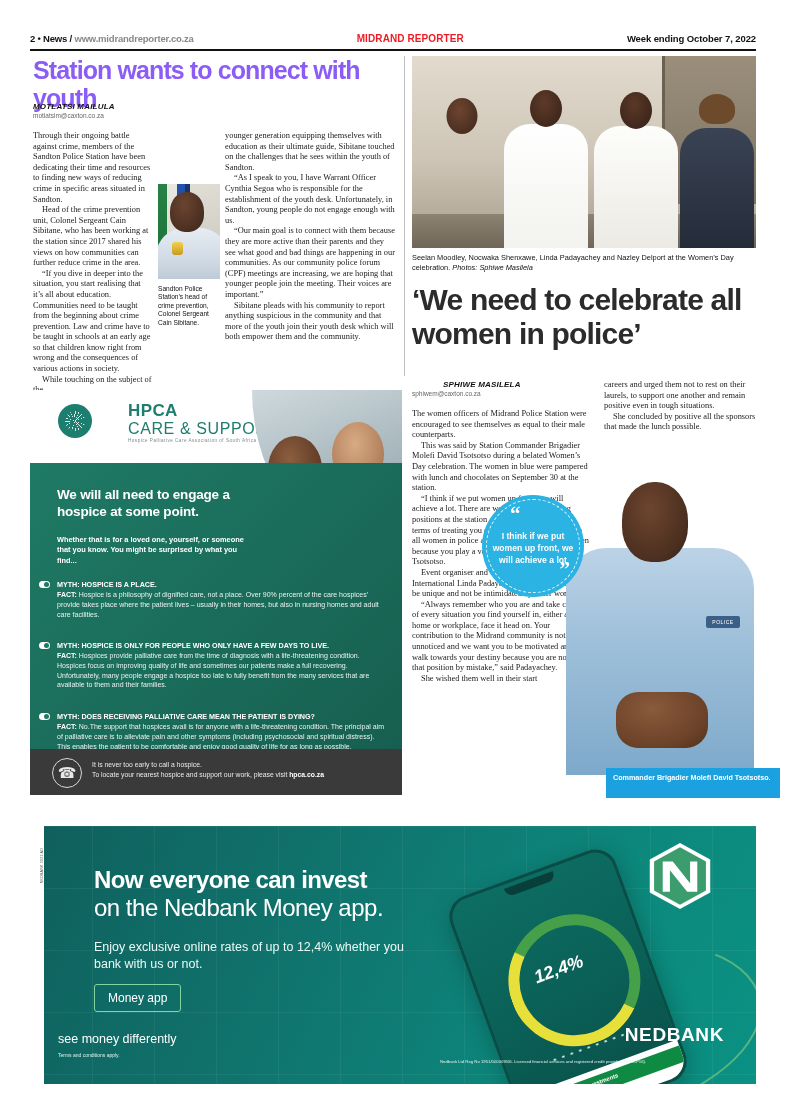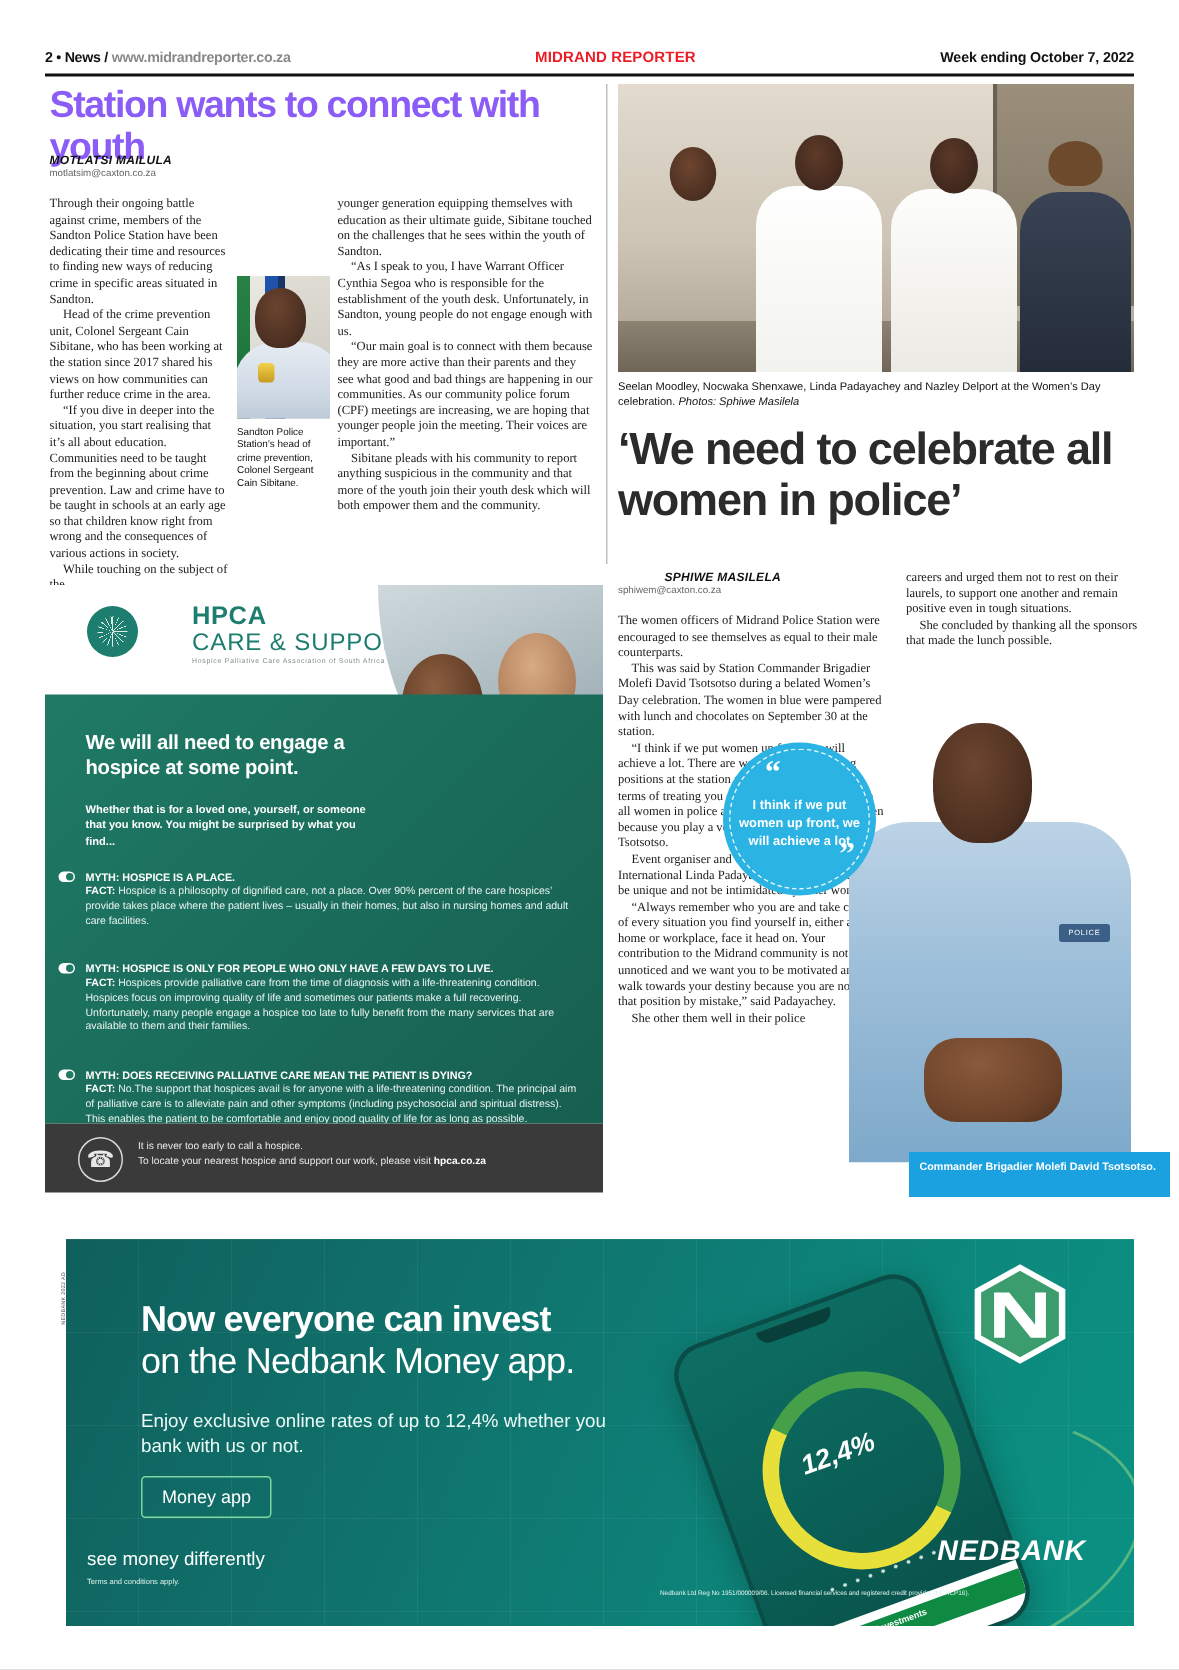--- a/index.html
+++ b/index.html
@@ -374,21 +374,21 @@
   }
   .nb-tagline { position: absolute; left: 28px; top: 206px; font-size: 12.5px; color: #fff; }
   .nb-terms { position: absolute; left: 28px; top: 226px; font-size: 5px; color: #dff2ee; }
   .nb-legal {
     position: absolute; left: 410px; top: 233px; width: 318px;
     font-size: 4.3px; color: #dff2ee; letter-spacing: -0.02px;
   }
   .nb-logomark {
     position: absolute; right: 40px; top: 14px; width: 72px; height: 72px;
   }
-  .nb-wordmark { position: absolute; right: 32px; top: 198px; font-size: 19px; font-weight: bold; letter-spacing: 0.6px; color: #fff; font-style: italic; }
+  .nb-wordmark { position: absolute; right: 32px; top: 198px; font-size: 19px; font-weight: bold; letter-spacing: 0.6px; color: #fff; }
   .nb-phone {
     position: absolute; left: 450px; top: 40px; width: 170px; height: 240px;
     transform: rotate(-20deg);
     border-radius: 22px;
     background: linear-gradient(170deg,#0d6e63 0%, #0a5f56 55%, #094f48 100%);
     border: 3px solid #0a4d46;
     overflow: hidden;
     box-shadow: 0 6px 22px rgba(0,0,0,0.25);
   }
   .nb-phone .notch {
@@ -495,25 +495,25 @@
   <div class="headline-2">‘We need to celebrate all women in police’</div>
   <div class="byline" style="left:412px; top:380px;margin-left:31px;">SPHIWE MASILELA</div>
   <div class="byline-mail" style="left:412px; top:390px;">sphiwem@caxton.co.za</div>
 
   <div class="bodycol" style="left:412px; top:409px; width:178px;">
     <p>The women officers of Midrand Police Station were encouraged to see themselves as equal to their male counterparts.</p>
     <p class="ind">This was said by Station Commander Brigadier Molefi David Tsotsotso during a belated Women’s Day celebration. The women in blue were pampered with lunch and chocolates on September 30 at the station.</p>
     <p class="ind">“I think if we put women up front, we will achieve a lot. There are women in high-ranking positions at the station and that shows growth in terms of treating you equally. We need to celebrate all women in police and we recognise you as women because you play a very important role,” said Tsotsotso.</p>
     <p class="ind">Event organiser and CEO of Free To Be Me International Linda Padayachey told the attendees to be unique and not be intimidated by other women.</p>
     <p class="ind">“Always remember who you are and take charge of every situation you find yourself in, either at home or workplace, face it head on. Your contribution to the Midrand community is not going unnoticed and we want you to be motivated and walk towards your destiny because you are not in that position by mistake,” said Padayachey.</p>
-    <p class="ind">She other them well in their police</p>
+    <p class="ind">She wished them well in their start</p>
   </div>
   <div class="bodycol" style="left:604px; top:380px; width:160px;">
     <p>careers and urged them not to rest on their laurels, to support one another and remain positive even in tough situations.</p>
-    <p class="ind">She concluded by thanking all the sponsors that made the lunch possible.</p>
+    <p class="ind">She concluded by positive all the sponsors that made the lunch possible.</p>
   </div>
 
   <div class="photo-cmd">
     <div class="cmd-shirt"></div>
     <div class="cmd-head"></div>
     <div class="cmd-hands"></div>
     <div class="cmd-patch">POLICE</div>
   </div>
   <div class="cap-cmd">Commander Brigadier Molefi David Tsotsotso.</div>
 

